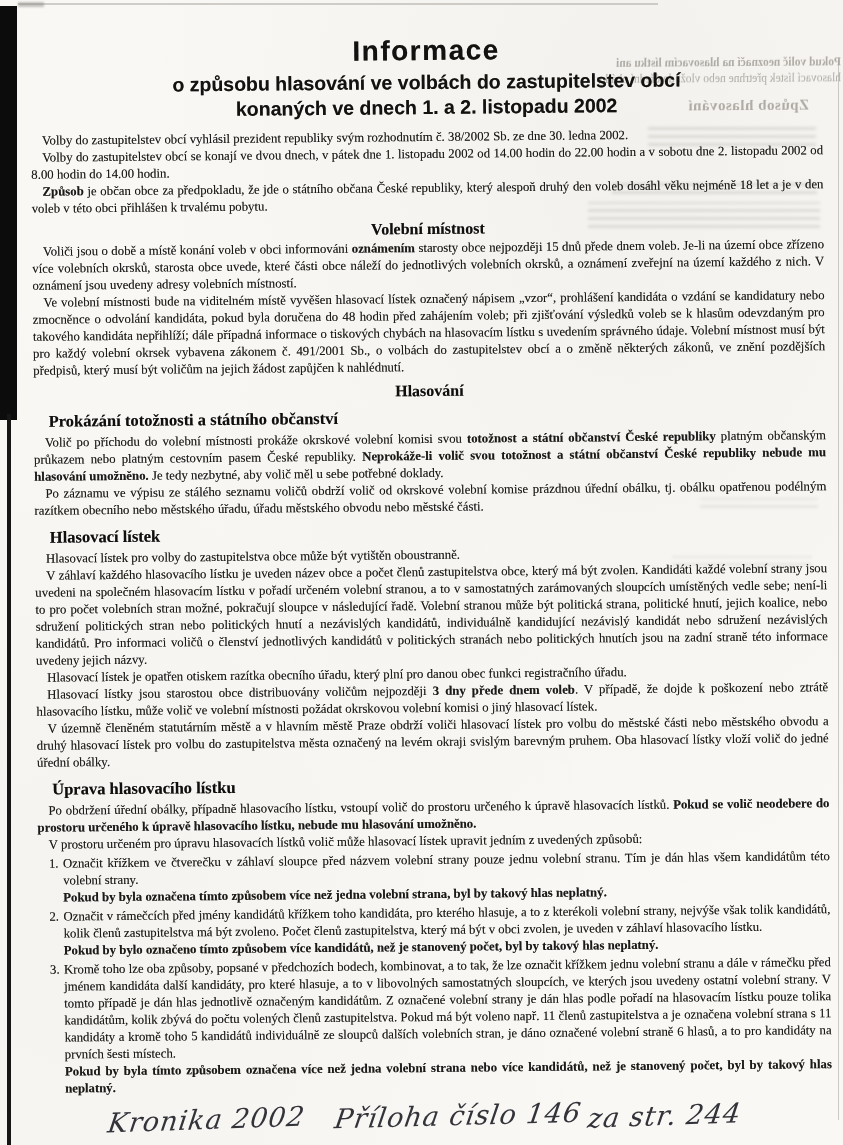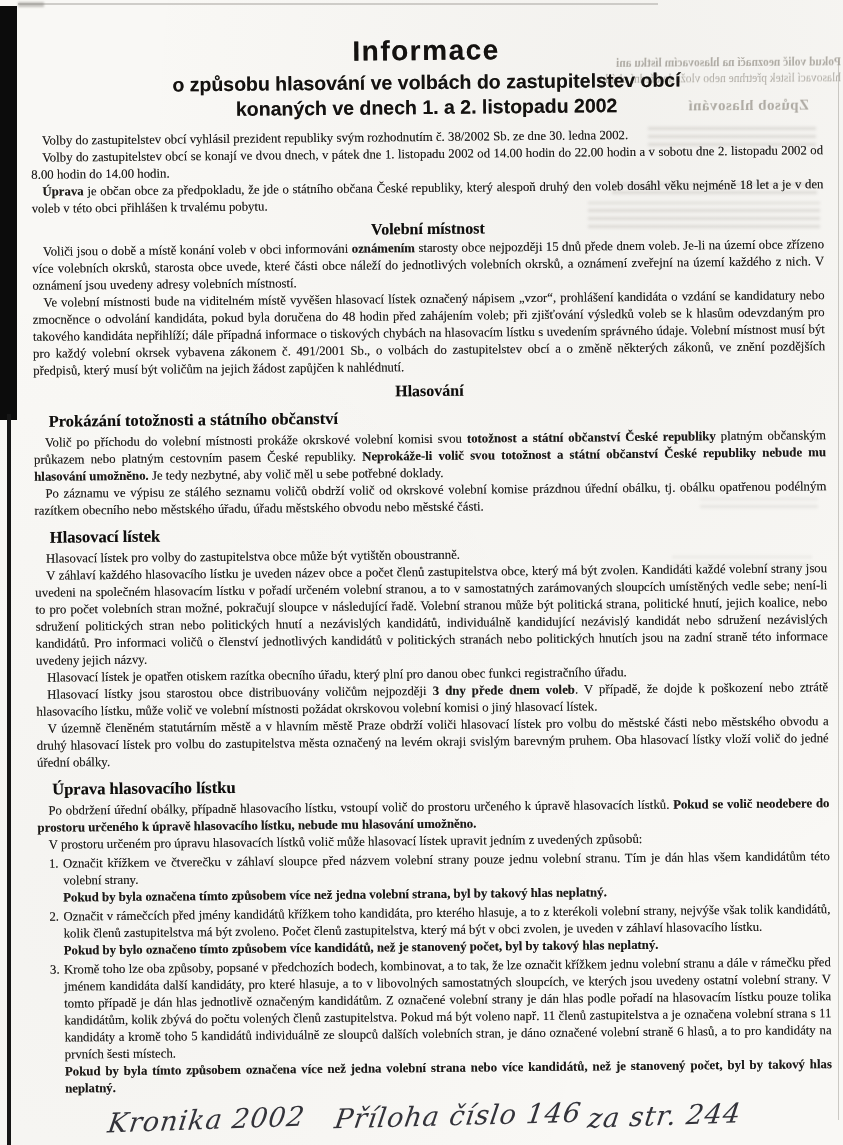--- a/index.html
+++ b/index.html
@@ -126,21 +126,21 @@
   <div class="smudge sm-5"></div>
 
   <div class="content">
     <h1 class="title">Informace</h1>
     <div class="subtitle">o způsobu hlasování ve volbách do zastupitelstev obcí</div>
     <div class="subtitle">konaných ve dnech 1. a 2. listopadu 2002</div>
     <div class="sub-gap"></div>
 
     <p>Volby do zastupitelstev obcí vyhlásil prezident republiky svým rozhodnutím č. 38/2002 Sb. ze dne 30. ledna 2002.</p>
     <p>Volby do zastupitelstev obcí se konají ve dvou dnech, v pátek dne 1. listopadu 2002 od 14.00 hodin do 22.00 hodin a v sobotu dne 2. listopadu 2002 od 8.00 hodin do 14.00 hodin.</p>
-    <p><span class="bseg">Úprava</span><span> je občan obce za předpokladu, že jde o státního občana České republiky, který alespoň druhý den voleb dosáhl věku nejméně 18 let a je v den voleb v této obci přihlášen k trvalému pobytu.</span></p>
+    <p><span class="bseg">Způsob</span><span> je občan obce za předpokladu, že jde o státního občana České republiky, který alespoň druhý den voleb dosáhl věku nejméně 18 let a je v den voleb v této obci přihlášen k trvalému pobytu.</span></p>
 
     <div class="h2">Volební místnost</div>
     <p><span>Voliči jsou o době a místě konání voleb v obci informováni </span><span class="bseg">oznámením</span><span> starosty obce nejpozději 15 dnů přede dnem voleb. Je-li na území obce zřízeno více volebních okrsků, starosta obce uvede, které části obce náleží do jednotlivých volebních okrsků, a oznámení zveřejní na území každého z nich. V oznámení jsou uvedeny adresy volebních místností.</span></p>
     <p>Ve volební místnosti bude na viditelném místě vyvěšen hlasovací lístek označený nápisem „vzor“, prohlášení kandidáta o vzdání se kandidatury nebo zmocněnce o odvolání kandidáta, pokud byla doručena do 48 hodin před zahájením voleb; při zjišťování výsledků voleb se k hlasům odevzdaným pro takového kandidáta nepřihlíží; dále případná informace o tiskových chybách na hlasovacím lístku s uvedením správného údaje. Volební místnost musí být pro každý volební okrsek vybavena zákonem č. 491/2001 Sb., o volbách do zastupitelstev obcí a o změně některých zákonů, ve znění pozdějších předpisů, který musí být voličům na jejich žádost zapůjčen k nahlédnutí.</p>
 
     <div class="h2">Hlasování</div>
 
     <div class="h3">Prokázání totožnosti a státního občanství</div>
     <p><span>Volič po příchodu do volební místnosti prokáže okrskové volební komisi svou </span><span class="bseg">totožnost a státní občanství České republiky</span><span> platným občanským průkazem nebo platným cestovním pasem České republiky. </span><span class="bseg">Neprokáže-li volič svou totožnost a státní občanství České republiky nebude mu hlasování umožněno.</span><span> Je tedy nezbytné, aby volič měl u sebe potřebné doklady.</span></p>
     <p>Po záznamu ve výpisu ze stálého seznamu voličů obdrží volič od okrskové volební komise prázdnou úřední obálku, tj. obálku opatřenou podélným razítkem obecního nebo městského úřadu, úřadu městského obvodu nebo městské části.</p>

